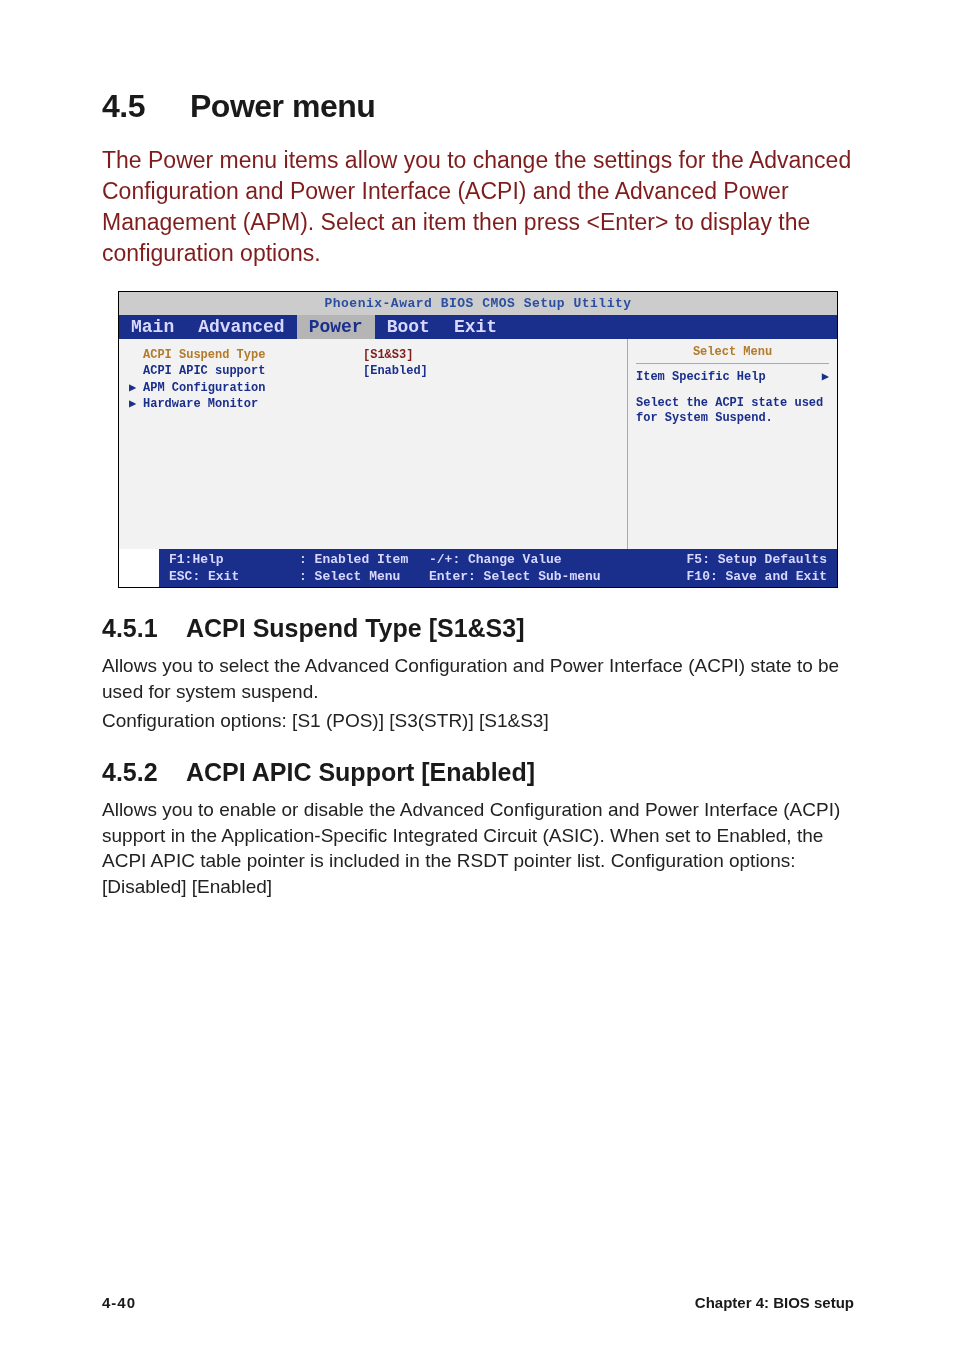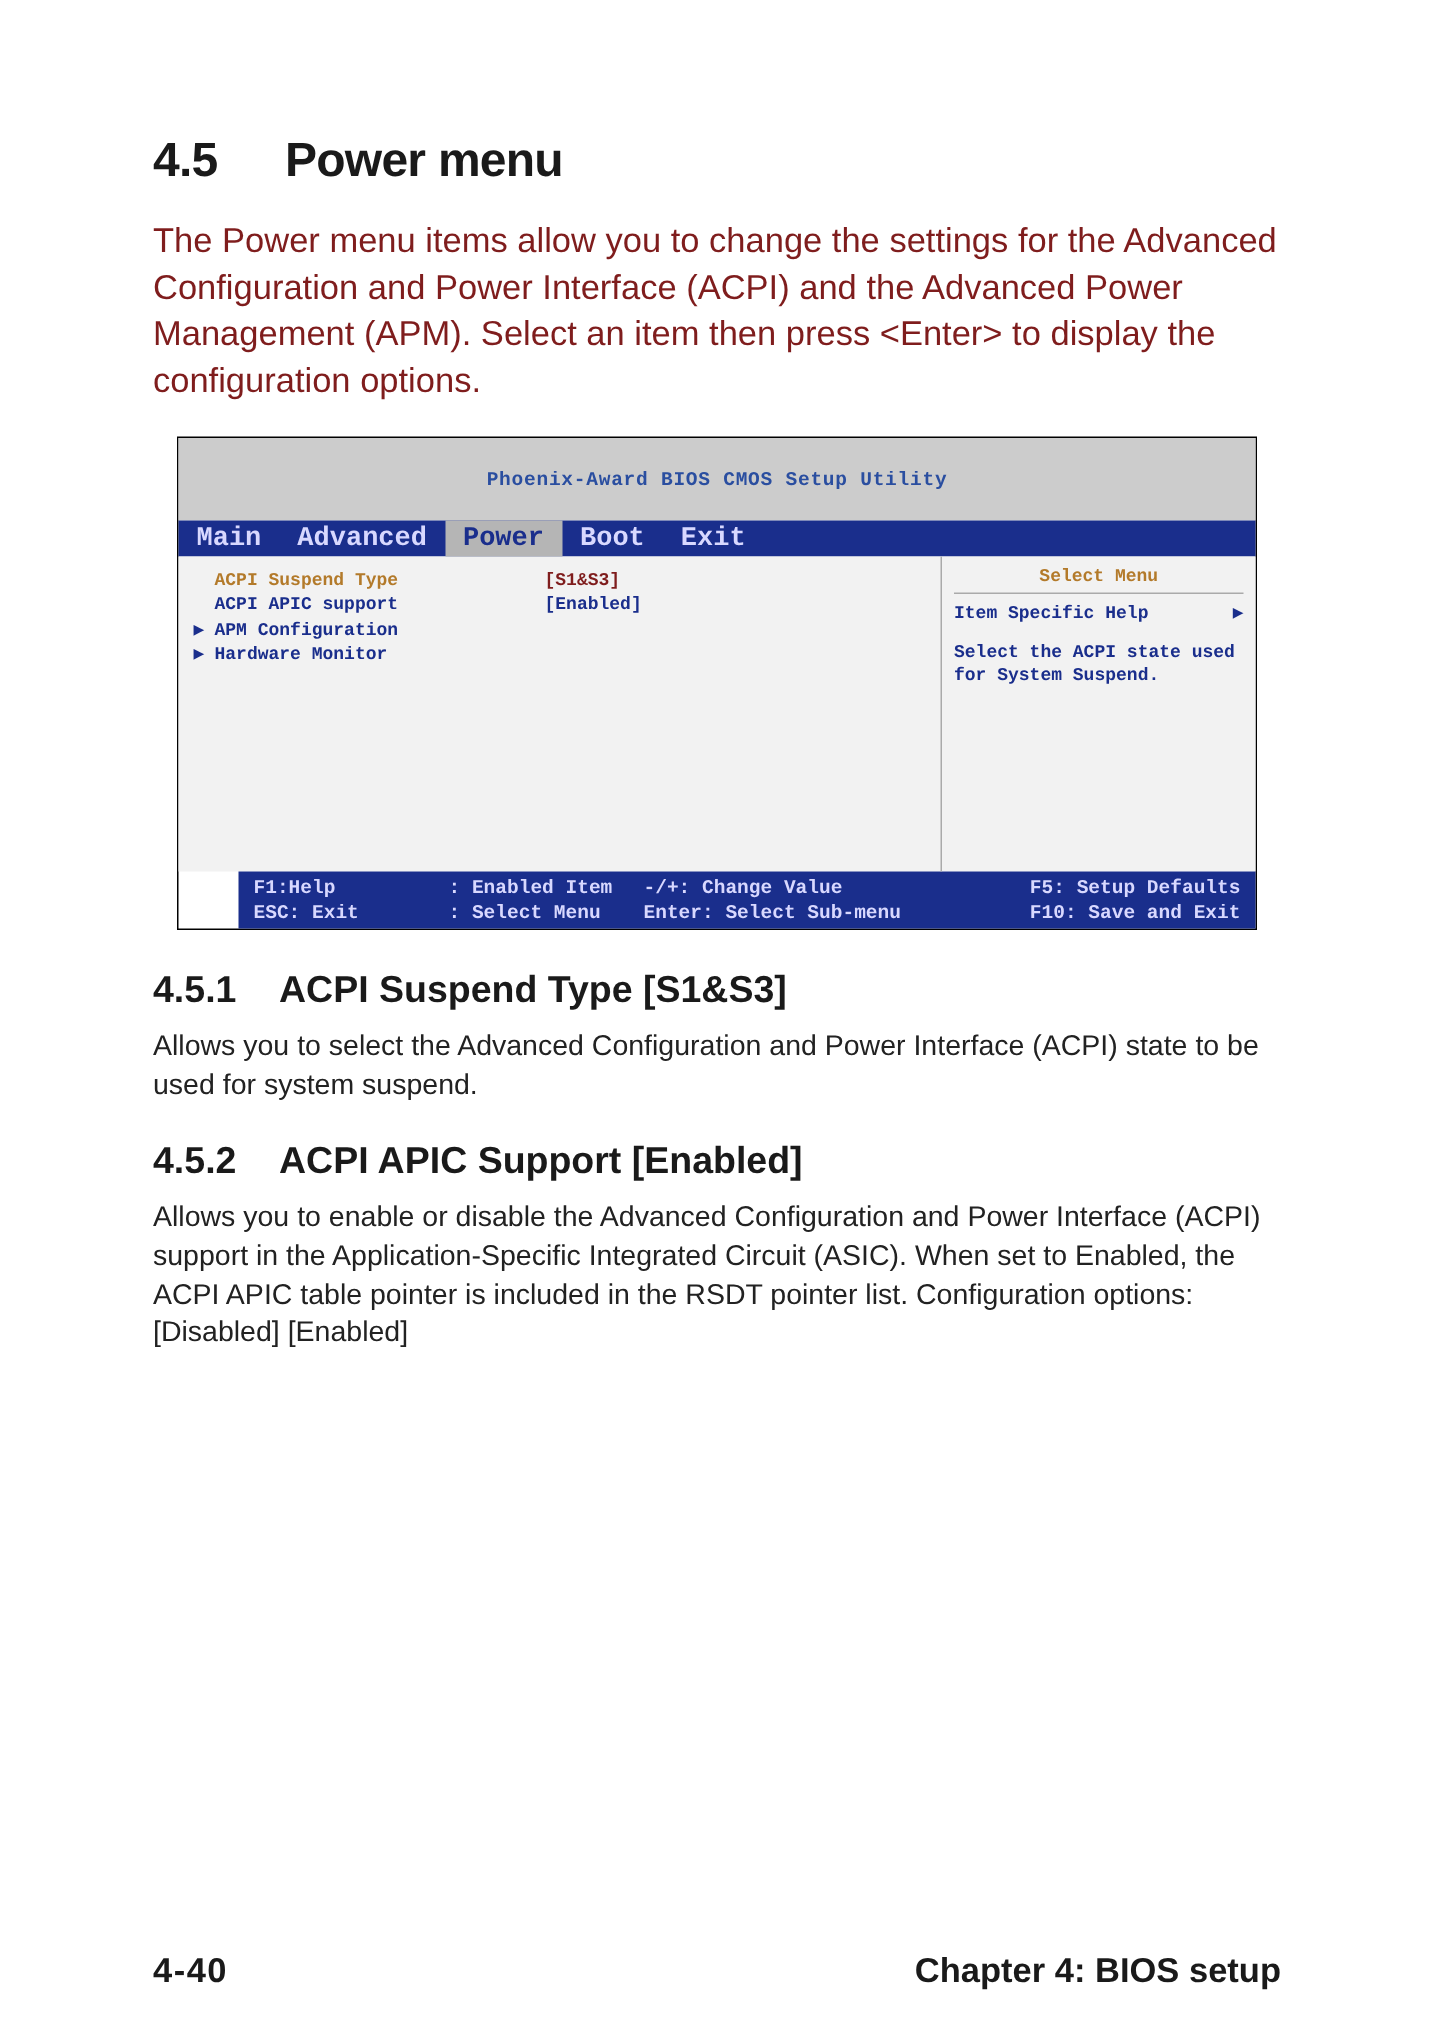--- a/index.html
+++ b/index.html
@@ -42,21 +42,21 @@
     font-family: "Courier New", monospace;
     font-size: 12px;
     color: #ffffff;
     border: 1px solid #000;
   }
   .bios-titlebar {
     background: #cccccc;
     color: #2a4ea0;
     text-align: center;
     font-weight: bold;
-    padding: 20px 0;
+    padding: 4px 0;
     font-size: 13px;
     letter-spacing: 0.5px;
   }
   .bios-tabs {
     display: flex;
     background: #1a2e8c;
     padding: 0;
   }
   .bios-tab {
     padding: 2px 12px;
@@ -144,26 +144,26 @@
   p.body {
     font-size: 19px;
     line-height: 1.35;
     margin-bottom: 4px;
     color: #222;
   }
 
   
   .page-footer {
     position: absolute;
-    bottom: 24px;
+    bottom: 40px;
     left: 102px;
     right: 100px;
     display: flex;
     justify-content: space-between;
-    font-size: 23px;
+    font-size: 15px;
     font-weight: 700;
   }
   .page-footer .pn {
     letter-spacing: 1px;
   }
 </style>
 </head>
 <body>
 
 <div class="page">
@@ -230,20 +230,21 @@
       <span>: Select Menu</span>
       <span>Enter: Select Sub-menu</span>
       <span class="r">F10: Save and Exit</span>
     </div>
   </div>
 
   <h2 class="sub">
     <span class="num">4.5.1</span><span>ACPI Suspend Type [S1&amp;S3]</span>
   </h2>
   <p class="body">Allows you to select the Advanced Configuration and Power Interface (ACPI) state to be used for system suspend.</p>
+  <p class="body">Configuration options: [S1 (POS)] [S3(STR)] [S1&amp;S3]</p>
 
   <h2 class="sub">
     <span class="num">4.5.2</span><span>ACPI APIC Support [Enabled]</span>
   </h2>
   <p class="body">Allows you to enable or disable the Advanced Configuration and Power Interface (ACPI) support in the Application-Specific Integrated Circuit (ASIC). When set to Enabled, the ACPI APIC table pointer is included in the RSDT pointer list. Configuration options: [Disabled] [Enabled]</p>
 
 </div>
 
 <div class="page-footer">
   <span class="pn">4-40</span>

